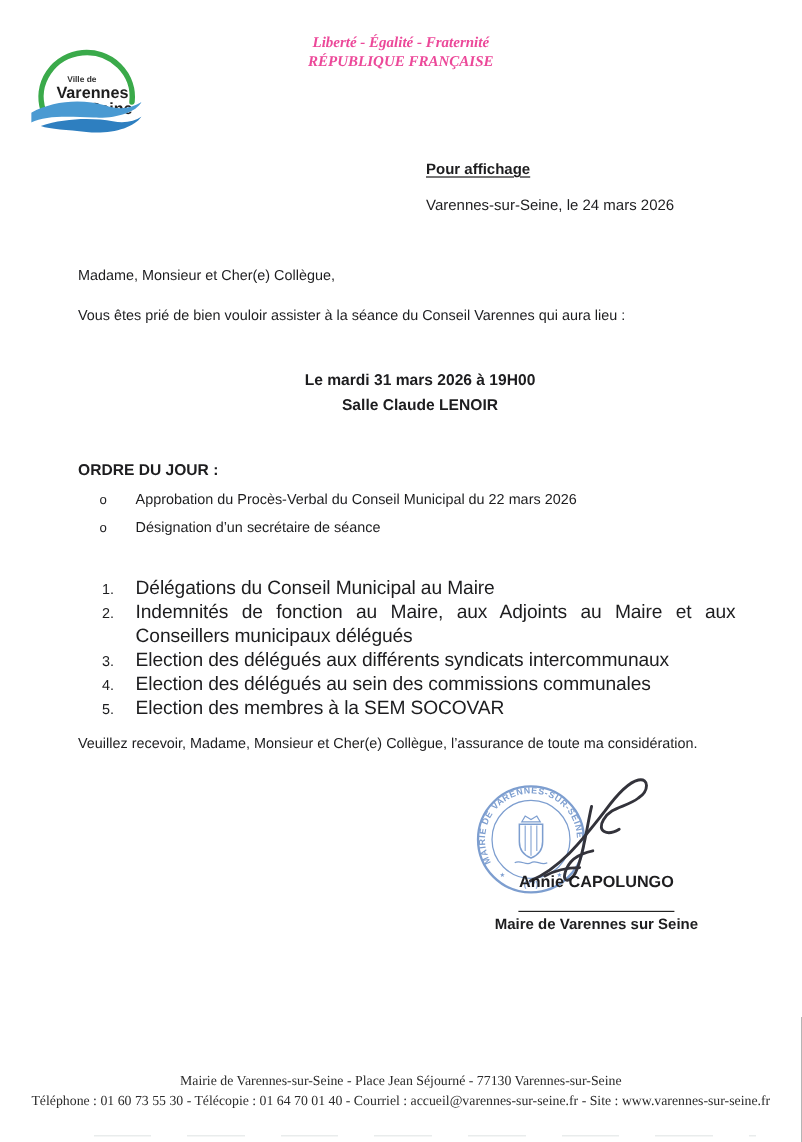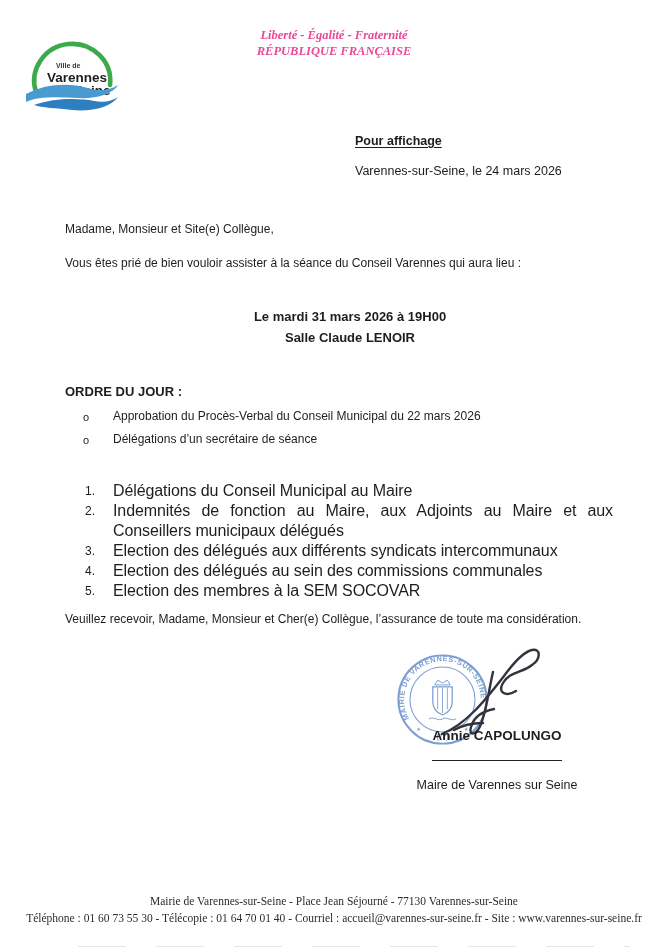--- a/index.html
+++ b/index.html
@@ -44,21 +44,21 @@
   .i-row { display: flex; line-height: 20px; }
   .i-num { width: 28px; font-size: 12px; }
   .i-text { font-size: 16px; width: 500px; text-align: justify; letter-spacing: -0.1px; }
   .closing { position: absolute; left: 65px; top: 612px; font-size: 12px; }
   
   .stamp { position: absolute; left: 394px; top: 651px; width: 97px; height: 97px; opacity: 0.8; }
   .sig   { position: absolute; left: 426px; top: 644px; width: 138px; height: 102px; }
   .sign-block { position: absolute; left: 397px; top: 726px; width: 200px; text-align: center; }
   .sign-name  { font-weight: 700; font-size: 13.5px; display: inline-block;
                 border-bottom: 1.5px solid #222; padding-bottom: 17px; }
-  .sign-title { font-weight: 400; font-size: 12.5px; margin-top: 17px; }
+  .sign-title { font-weight: 700; font-size: 12.5px; margin-top: 3px; }
   
   .footer {
     position: absolute; left: 0; top: 893px; width: 100%;
     text-align: center; font-family: "Liberation Serif", serif;
     font-size: 11.5px; line-height: 17px; color: #2b2b2b;
   }
   .scan-line {
     position: absolute; left: 78px; right: 38px; bottom: 5px; height: 1px;
     background: repeating-linear-gradient(90deg, #e4e7e7 0 48px, transparent 48px 78px);
   }
@@ -80,38 +80,38 @@
   <div class="marianne">
     <div>Liberté - Égalité - Fraternité</div>
     <div>RÉPUBLIQUE FRANÇAISE</div>
   </div>
 
   <div class="notice-block">
     <span class="notice">Pour affichage</span>
     <div class="dateline">Varennes-sur-Seine, le 24 mars 2026</div>
   </div>
 
-  <div class="salutation">Madame, Monsieur et Site(e) Collègue,</div>
+  <div class="salutation">Madame, Monsieur et Cher(e) Collègue,</div>
   <div class="intro">Vous êtes prié de bien vouloir assister à la séance du Conseil Varennes qui aura lieu :</div>
 
   <div class="meeting">
     <div>Le mardi 31 mars 2026 à 19H00</div>
     <div>Salle Claude LENOIR</div>
   </div>
 
   <div class="agenda-title">ORDRE DU JOUR :</div>
 
   <div class="bullet-list">
     <div class="b-row">
       <span class="b-marker">o</span>
       <span class="b-text">Approbation du Procès-Verbal du Conseil Municipal du 22 mars 2026</span>
     </div>
     <div class="b-row">
       <span class="b-marker">o</span>
-      <span class="b-text">Délégations d’un secrétaire de séance</span>
+      <span class="b-text">Désignation d’un secrétaire de séance</span>
     </div>
   </div>
 
   <div class="item-list">
     <div class="i-row">
       <span class="i-num">1.</span>
       <span class="i-text">Délégations du Conseil Municipal au Maire</span>
     </div>
     <div class="i-row">
       <span class="i-num">2.</span>

